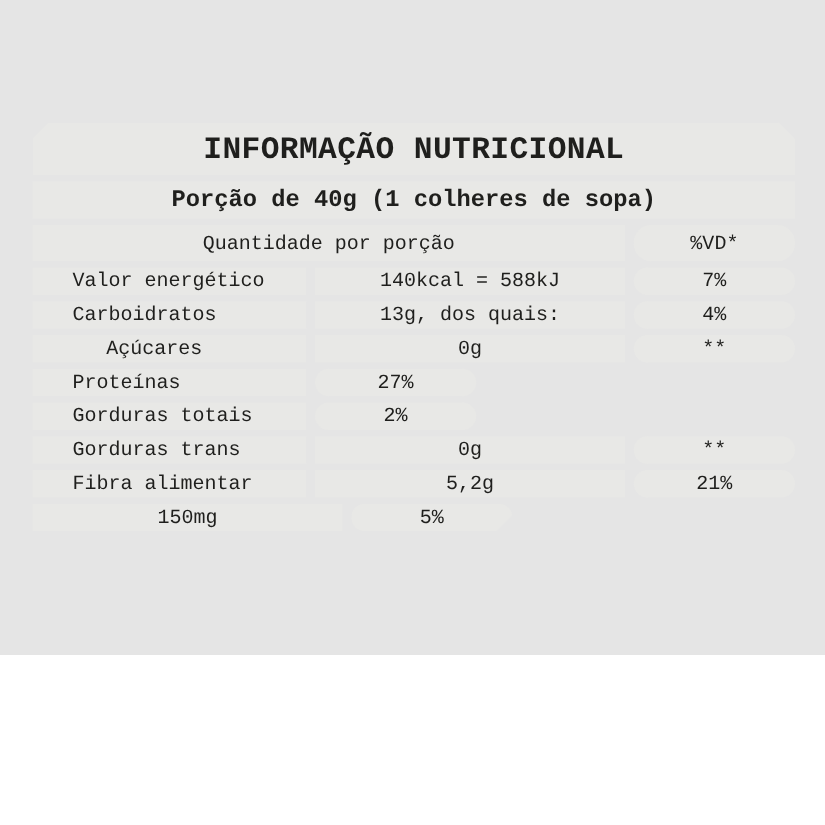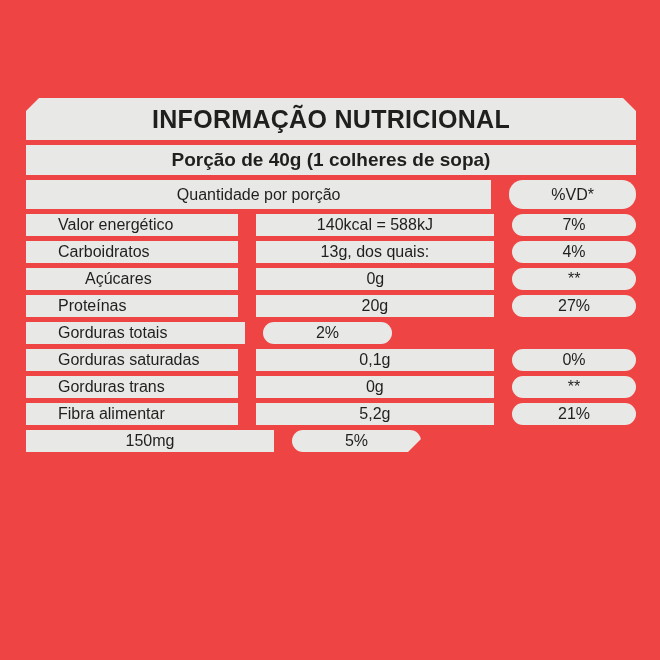--- a/index.html
+++ b/index.html
@@ -1,30 +1,30 @@
 <!DOCTYPE html>
 <html><head>
 <meta charset="utf-8">
 <style>
   html,body{margin:0;padding:0;background:#ffffff;}
   .canvas{
-    position:relative;width:660px;height:660px;background:#ef4444;overflow:hidden;
-    font-family:Liberation Sans, sans-serif;color:#1f1f1d;
+    position:relative;width:660px;height:524px;background:#e5e5e5;overflow:hidden;
+    font-family:Liberation Mono, monospace;color:#1f1f1d;
   }
   .nf-table{
     position:absolute;left:26px;top:98px;width:610px;
     display:flex;flex-direction:column;gap:5px;
   }
   .bar{background:#e8e8e6;display:flex;align-items:center;justify-content:center;}
   .bar-title{
     height:42px;font-weight:bold;font-size:25px;letter-spacing:.3px;
     clip-path:polygon(13px 0, calc(100% - 13px) 0, 100% 13px, 100% 100%, 0 100%, 0 13px);
   }
   .bar-serving{height:30px;font-weight:bold;font-size:19px;}
-  .row{display:flex;gap:18px;height:22px;}
+  .row{display:flex;gap:7px;height:22px;}
   .row.header{height:29px;}
   .cell{background:#e8e8e6;display:flex;align-items:center;font-size:16px;}
   .c-merged{width:474px;justify-content:center;}
   .c-label{width:219px;padding-left:32px;box-sizing:border-box;}
   .c-label.indent{padding-left:59px;}
   .c-value{width:248px;justify-content:center;text-align:right;}
   .c-dv{width:129px;justify-content:center;border-radius:14px;}
   .row.last .c-label{clip-path:polygon(0 0, 100% 0, 100% 100%, 13px 100%, 0 calc(100% - 13px));}
   .row.last .c-dv{clip-path:polygon(0 0, 100% 0, 100% calc(100% - 13px), calc(100% - 13px) 100%, 0 100%);}
   .footnotes{
@@ -63,34 +63,28 @@
     </div>
 
     <div class="row">
       <div class="cell c-label indent">Açúcares</div>
       <div class="cell c-value">0g</div>
       <div class="cell c-dv">**</div>
     </div>
 
     <div class="row">
       <div class="cell c-label">Proteínas</div>
-      <div class="cell c-value">20g</div>
       <div class="cell c-dv">27%</div>
     </div>
 
     <div class="row">
       <div class="cell c-label">Gorduras totais</div>
       <div class="cell c-dv">2%</div>
     </div>
 
-    <div class="row">
-      <div class="cell c-label">Gorduras saturadas</div>
-      <div class="cell c-value">0,1g</div>
-      <div class="cell c-dv">0%</div>
-    </div>
 
     <div class="row">
       <div class="cell c-label">Gorduras trans</div>
       <div class="cell c-value">0g</div>
       <div class="cell c-dv">**</div>
     </div>
 
     <div class="row">
       <div class="cell c-label">Fibra alimentar</div>
       <div class="cell c-value">5,2g</div>

